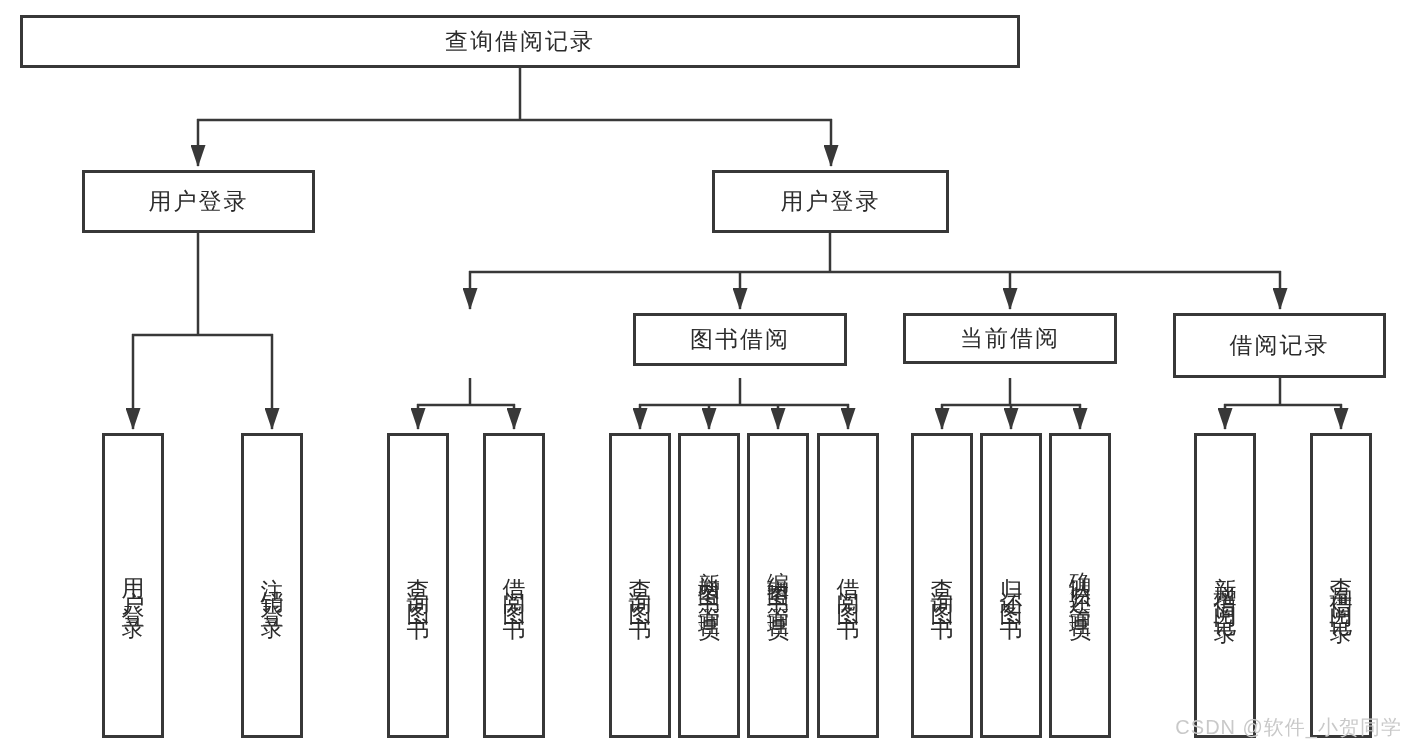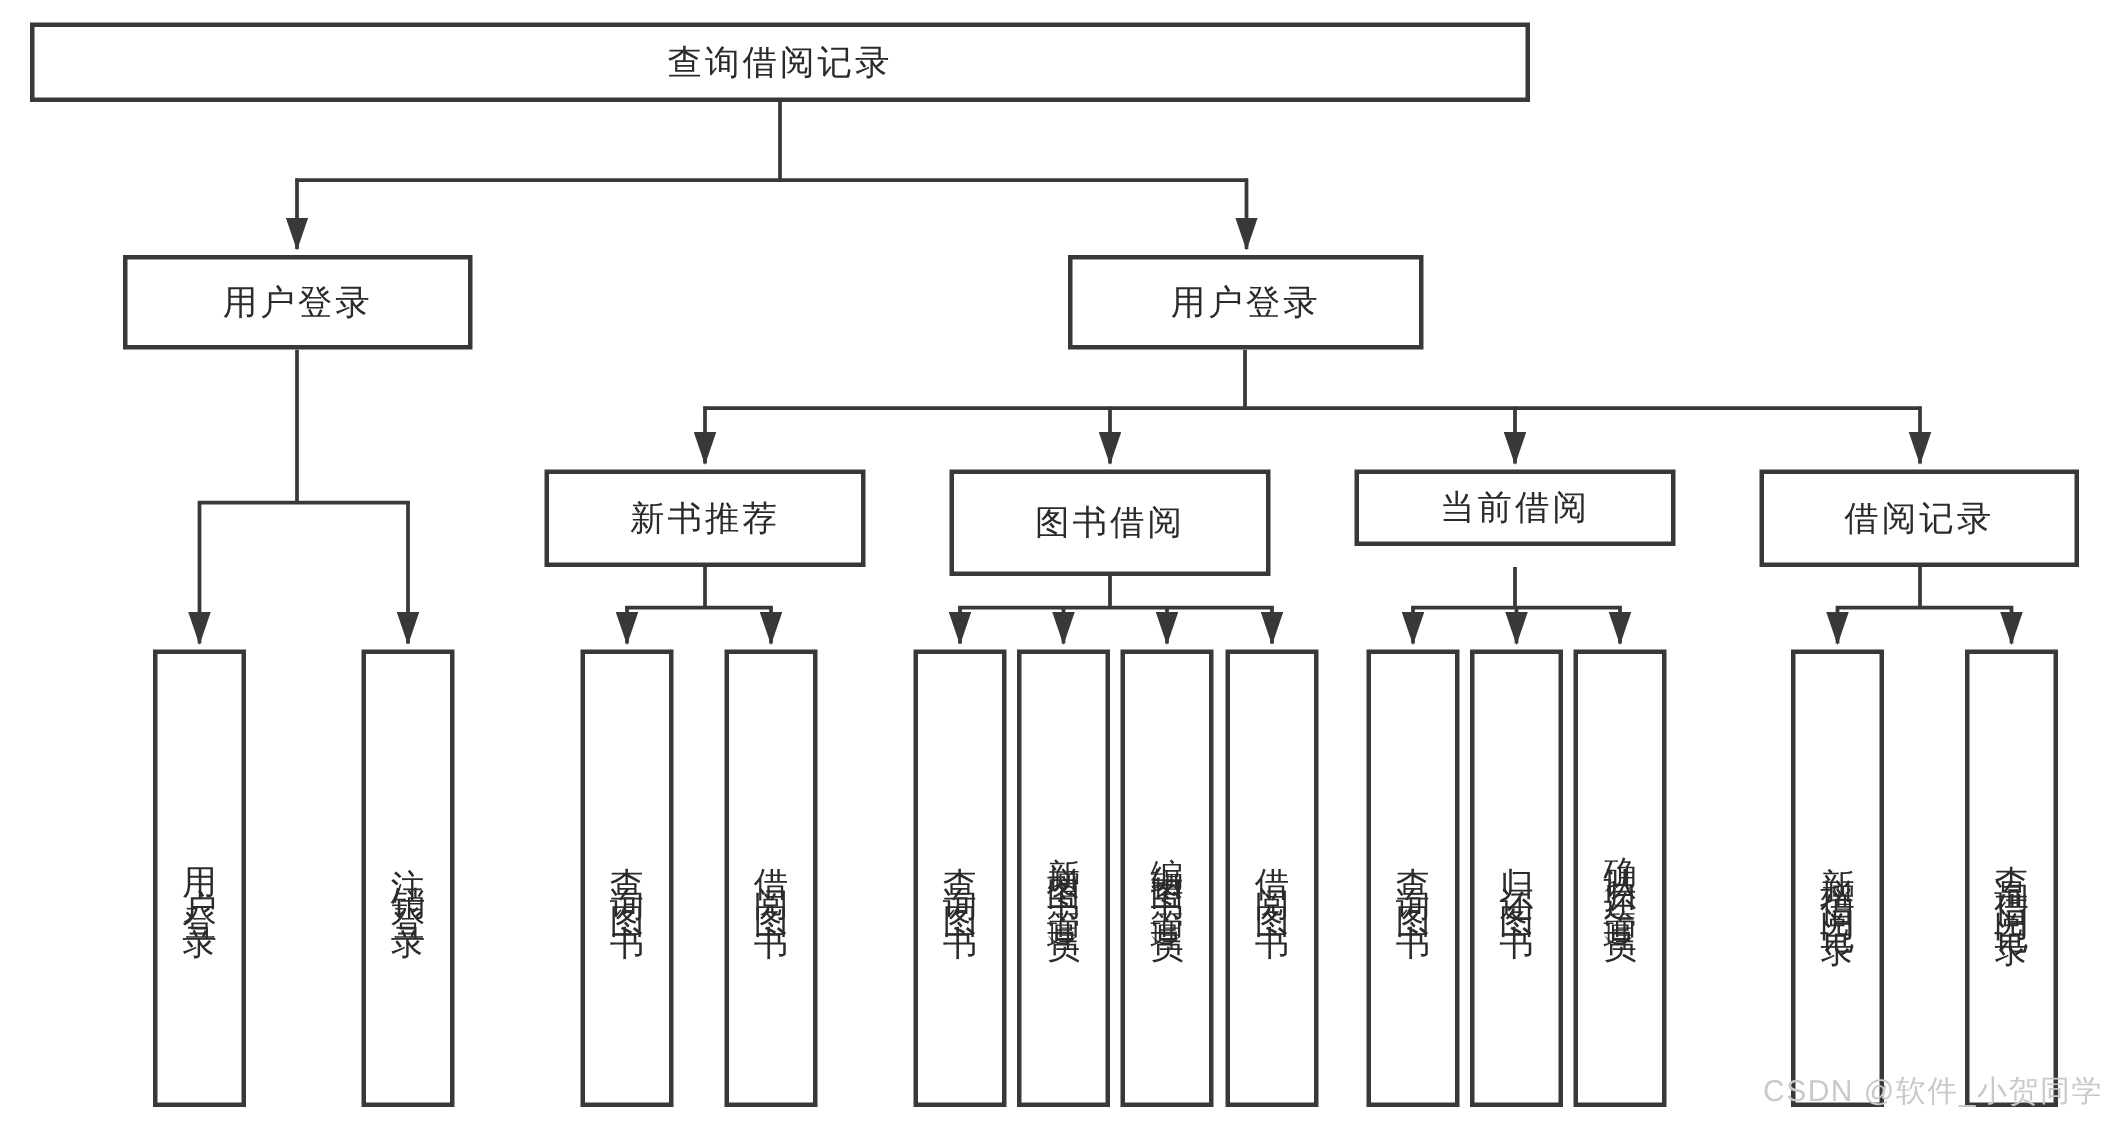--- a/index.html
+++ b/index.html
@@ -115,22 +115,21 @@
       <path d="M1225,404 V429" marker-end="url(#arr)"></path>
       <path d="M1341,404 V429" marker-end="url(#arr)"></path>
     </g>
   </svg>
 
   <div class="node" style="left:20px; top:15px; width:1000px; height:53px;">查询借阅记录</div>
 
   <div class="node" style="left:82px; top:170px; width:233px; height:63px;">用户登录</div>
   <div class="node" style="left:712px; top:170px; width:237px; height:63px;">用户登录</div>
 
-  <div class="node" style="left:363px; top:313px; width:214px; height:65px;">新书推荐</div>
-  <div class="node" style="left:633px; top:313px; width:214px; height:71px;">图书借阅</div>
+  <div class="node" style="left:633px; top:313px; width:214px; height:53px;">图书借阅</div>
   <div class="node" style="left:903px; top:313px; width:214px; height:51px;">当前借阅</div>
   <div class="node" style="left:1173px; top:313px; width:213px; height:65px;">借阅记录</div>
 
   <div class="node leaf" style="left:102px; top:433px; width:62px; height:305px;">用户登录</div>
   <div class="node leaf" style="left:241px; top:433px; width:62px; height:305px;">注销登录</div>
 
   <div class="node leaf" style="left:387px; top:433px; width:62px; height:305px;">查询图书</div>
   <div class="node leaf" style="left:483px; top:433px; width:62px; height:305px;">借阅图书</div>
 
   <div class="node leaf" style="left:609px; top:433px; width:62px; height:305px;">查询图书</div>

